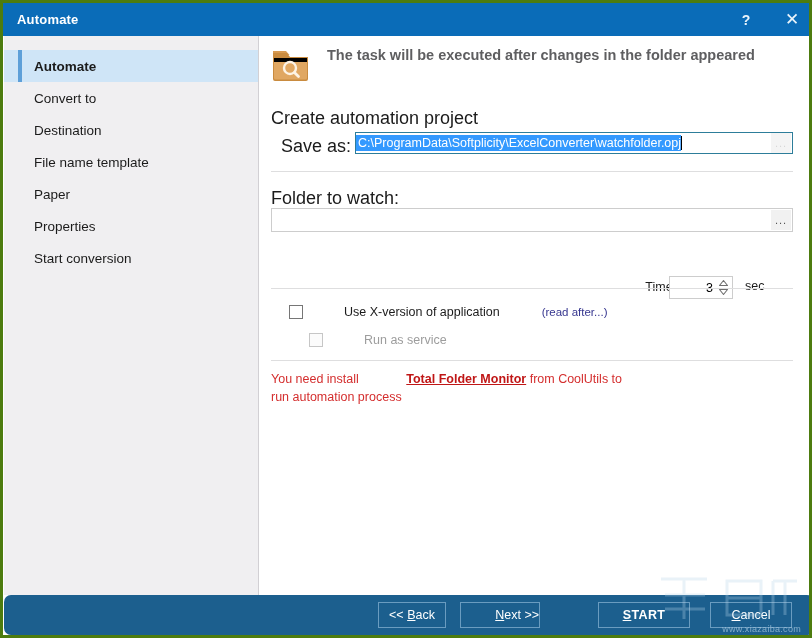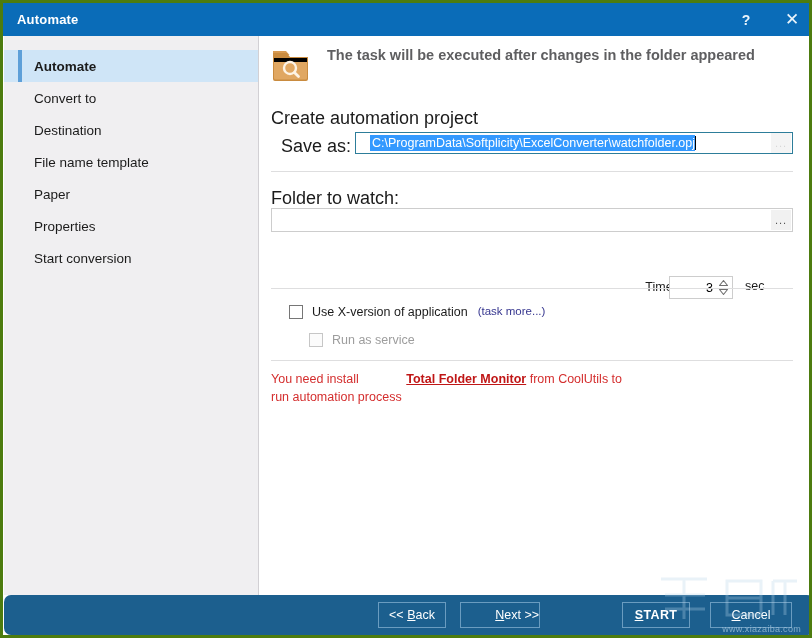--- a/index.html
+++ b/index.html
@@ -176,21 +176,21 @@
     flex: 0 0 13px;
   }
   #sec-label {
     position: absolute; left: 486px; top: 243px;
     font-size: 12.5px; color: #1b1b1b;
   }
 
   
   .cbrow {
     position: absolute;
-    display: flex; align-items: flex-start;
+    display: flex; align-items: center; gap: 32px;
   }
   .cbox {
     width: 14px; height: 14px;
     border: 1px solid #767676;
     background: #ffffff;
     flex: 0 0 14px;
   }
   .cbox.disabled { border-color: #c6c6c6; background: #fbfbfb; }
   .cblabel { font-size: 12.5px; color: #1b1b1b; margin-left: 9px; }
   .cblabel.disabled { color: #9d9d9d; }
@@ -226,21 +226,21 @@
     background: transparent;
     color: #ffffff;
     font-size: 12.5px;
     display: flex; align-items: center; justify-content: center;
     cursor: default;
     font-family: "Liberation Sans", sans-serif;
   }
   .fbtn u { text-decoration: underline; }
   #back-btn { width: 68px; margin-right: 14px; }
   #next-btn { width: 80px; margin-right: 58px; justify-content: flex-end; }
-  #start-btn { width: 68px; font-weight: bold; margin-right: 20px; letter-spacing: .4px; margin-left: 24px; }
+  #start-btn { width: 92px; font-weight: bold; margin-right: 20px; letter-spacing: .4px; }
   #cancel-btn { width: 82px; margin-right: 22px; }
 
   
   #watermark {
     position: absolute;
     right: 6px; bottom: 2px;
     width: 150px; height: 62px;
     opacity: .30;
     pointer-events: none;
   }
@@ -301,21 +301,21 @@
           <path d="M3 11 h33 v4 H3 Z" fill="#e8b madness"></path>
           <circle cx="19" cy="21" r="6" fill="none" stroke="#fdf3e4" stroke-width="2.4"></circle>
           <line x1="23.4" y1="25.4" x2="27.5" y2="29.5" stroke="#fdf3e4" stroke-width="2.8" stroke-linecap="round"></line>
         </svg>
         <div id="header-title">The task will be executed after changes in the folder appeared</div>
       </div>
 
       <div class="sect-label" style="left:12px; top:72px;">Create automation project</div>
 
       <div class="sect-label" style="left:22px; top:100px;">Save as:</div>
-      <div class="tinput focused" style="left:96px; top:96px; width:438px;padding-left:14px;">
+      <div class="tinput focused" style="left:96px; top:96px; width:438px;">
         <span class="val selected-text">C:\ProgramData\Softplicity\ExcelConverter\watchfolder.opj</span>
         <span class="caret"></span>
         <span style="flex:1"></span>
         <span class="browse-btn light">...</span>
       </div>
 
       <div class="hr" style="top:135px;"></div>
 
       <div class="sect-label" style="left:12px; top:152px;">Folder to watch:</div>
       <div class="tinput" style="left:12px; top:172px; width:522px; height:24px;">
@@ -333,21 +333,21 @@
           </svg>
         </span>
       </div>
       <div id="sec-label">sec</div>
 
       <div class="hr" style="top:252px;"></div>
 
       <div class="cbrow" style="left:30px; top:269px;">
         <span class="cbox"></span>
         <span class="cblabel">Use X-version of application</span>
-        <span class="readmore">(task more...)</span>
+        <span class="readmore">(read after...)</span>
       </div>
 
       <div class="cbrow" style="left:50px; top:297px;">
         <span class="cbox disabled"></span>
         <span class="cblabel disabled">Run as service</span>
       </div>
 
       <div class="hr" style="top:324px;"></div>
 
       <div id="warning">

